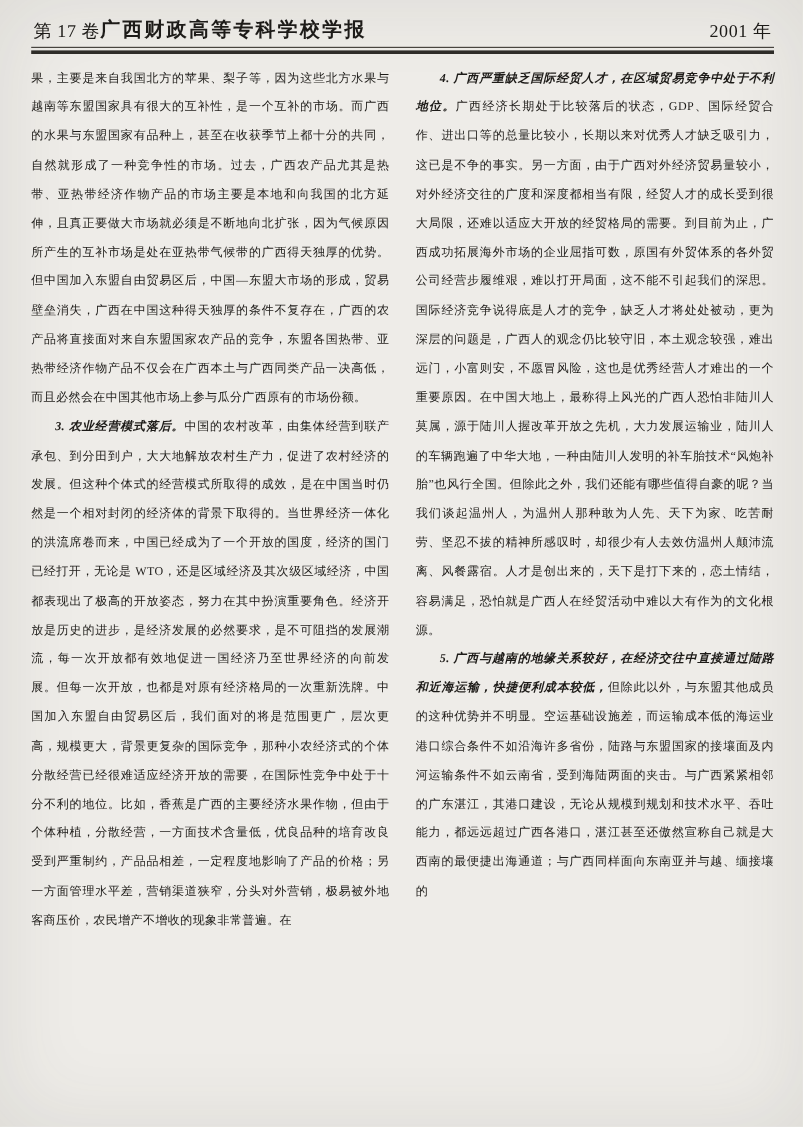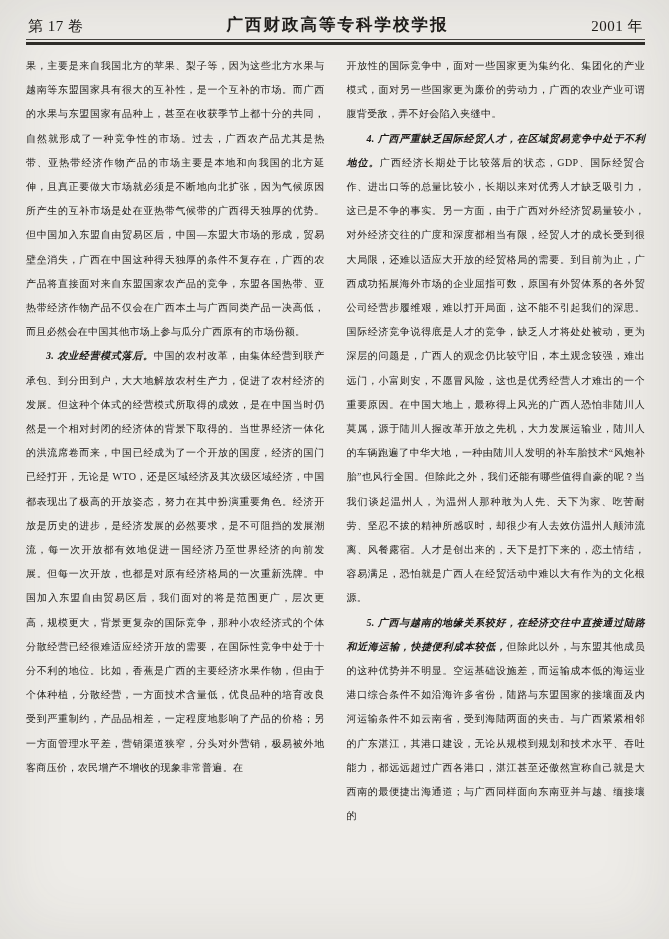--- a/index.html
+++ b/index.html
@@ -23,21 +23,21 @@
     justify-content: space-between;
     padding: 4px 2px 3px 2px;
   }
   .header .vol, .header .yr {
     font-size: 15px;
     white-space: nowrap;
     letter-spacing: 0.5px;
   }
   .header .title {
     flex: 1;
-    text-align: center;
+    text-align: left;
     font-weight: bold;
     font-size: 16.5px;
     letter-spacing: 2px;
   }
   .rule {
     height: 2px;
     border-top: 1.2px solid #47443f;
     border-bottom: 3px solid #2e2c28;
   }
   .content {
@@ -69,18 +69,17 @@
     <span class="title">广西财政高等专科学校学报</span>
     <span class="yr">2001 年</span>
   </div>
   <div class="rule"></div>
   <div class="content">
     <div class="col">
         <p class="">果，主要是来自我国北方的苹果、梨子等，因为这些北方水果与越南等东盟国家具有很大的互补性，是一个互补的市场。而广西的水果与东盟国家有品种上，甚至在收获季节上都十分的共同，自然就形成了一种竞争性的市场。过去，广西农产品尤其是热带、亚热带经济作物产品的市场主要是本地和向我国的北方延伸，且真正要做大市场就必须是不断地向北扩张，因为气候原因所产生的互补市场是处在亚热带气候带的广西得天独厚的优势。但中国加入东盟自由贸易区后，中国—东盟大市场的形成，贸易壁垒消失，广西在中国这种得天独厚的条件不复存在，广西的农产品将直接面对来自东盟国家农产品的竞争，东盟各国热带、亚热带经济作物产品不仅会在广西本土与广西同类产品一决高低，而且必然会在中国其他市场上参与瓜分广西原有的市场份额。</p>
         <p class="indent"><span class="lead">3. 农业经营模式落后。</span>中国的农村改革，由集体经营到联产承包、到分田到户，大大地解放农村生产力，促进了农村经济的发展。但这种个体式的经营模式所取得的成效，是在中国当时仍然是一个相对封闭的经济体的背景下取得的。当世界经济一体化的洪流席卷而来，中国已经成为了一个开放的国度，经济的国门已经打开，无论是 WTO，还是区域经济及其次级区域经济，中国都表现出了极高的开放姿态，努力在其中扮演重要角色。经济开放是历史的进步，是经济发展的必然要求，是不可阻挡的发展潮流，每一次开放都有效地促进一国经济乃至世界经济的向前发展。但每一次开放，也都是对原有经济格局的一次重新洗牌。中国加入东盟自由贸易区后，我们面对的将是范围更广，层次更高，规模更大，背景更复杂的国际竞争，那种小农经济式的个体分散经营已经很难适应经济开放的需要，在国际性竞争中处于十分不利的地位。比如，香蕉是广西的主要经济水果作物，但由于个体种植，分散经营，一方面技术含量低，优良品种的培育改良受到严重制约，产品品相差，一定程度地影响了产品的价格；另一方面管理水平差，营销渠道狭窄，分头对外营销，极易被外地客商压价，农民增产不增收的现象非常普遍。在</p>
       </div>
     <div class="col">
-        <p class="">开放性的国际竞争中，面对一些国家更为集约化、集团化的产业模式，面对另一些国家更为廉价的劳动力，广西的农业产业可谓腹背受敌，弄不好会陷入夹缝中。</p>
         <p class="indent"><span class="lead">4. 广西严重缺乏国际经贸人才，在区域贸易竞争中处于不利地位。</span>广西经济长期处于比较落后的状态，GDP、国际经贸合作、进出口等的总量比较小，长期以来对优秀人才缺乏吸引力，这已是不争的事实。另一方面，由于广西对外经济贸易量较小，对外经济交往的广度和深度都相当有限，经贸人才的成长受到很大局限，还难以适应大开放的经贸格局的需要。到目前为止，广西成功拓展海外市场的企业屈指可数，原国有外贸体系的各外贸公司经营步履维艰，难以打开局面，这不能不引起我们的深思。国际经济竞争说得底是人才的竞争，缺乏人才将处处被动，更为深层的问题是，广西人的观念仍比较守旧，本土观念较强，难出远门，小富则安，不愿冒风险，这也是优秀经营人才难出的一个重要原因。在中国大地上，最称得上风光的广西人恐怕非陆川人莫属，源于陆川人握改革开放之先机，大力发展运输业，陆川人的车辆跑遍了中华大地，一种由陆川人发明的补车胎技术“风炮补胎”也风行全国。但除此之外，我们还能有哪些值得自豪的呢？当我们谈起温州人，为温州人那种敢为人先、天下为家、吃苦耐劳、坚忍不拔的精神所感叹时，却很少有人去效仿温州人颠沛流离、风餐露宿。人才是创出来的，天下是打下来的，恋土情结，容易满足，恐怕就是广西人在经贸活动中难以大有作为的文化根源。</p>
         <p class="indent"><span class="lead">5. 广西与越南的地缘关系较好，在经济交往中直接通过陆路和近海运输，快捷便利成本较低，</span>但除此以外，与东盟其他成员的这种优势并不明显。空运基础设施差，而运输成本低的海运业港口综合条件不如沿海许多省份，陆路与东盟国家的接壤面及内河运输条件不如云南省，受到海陆两面的夹击。与广西紧紧相邻的广东湛江，其港口建设，无论从规模到规划和技术水平、吞吐能力，都远远超过广西各港口，湛江甚至还傲然宣称自己就是大西南的最便捷出海通道；与广西同样面向东南亚并与越、缅接壤的</p>
       </div>
   </div>
 </div>
 
 </body></html>

